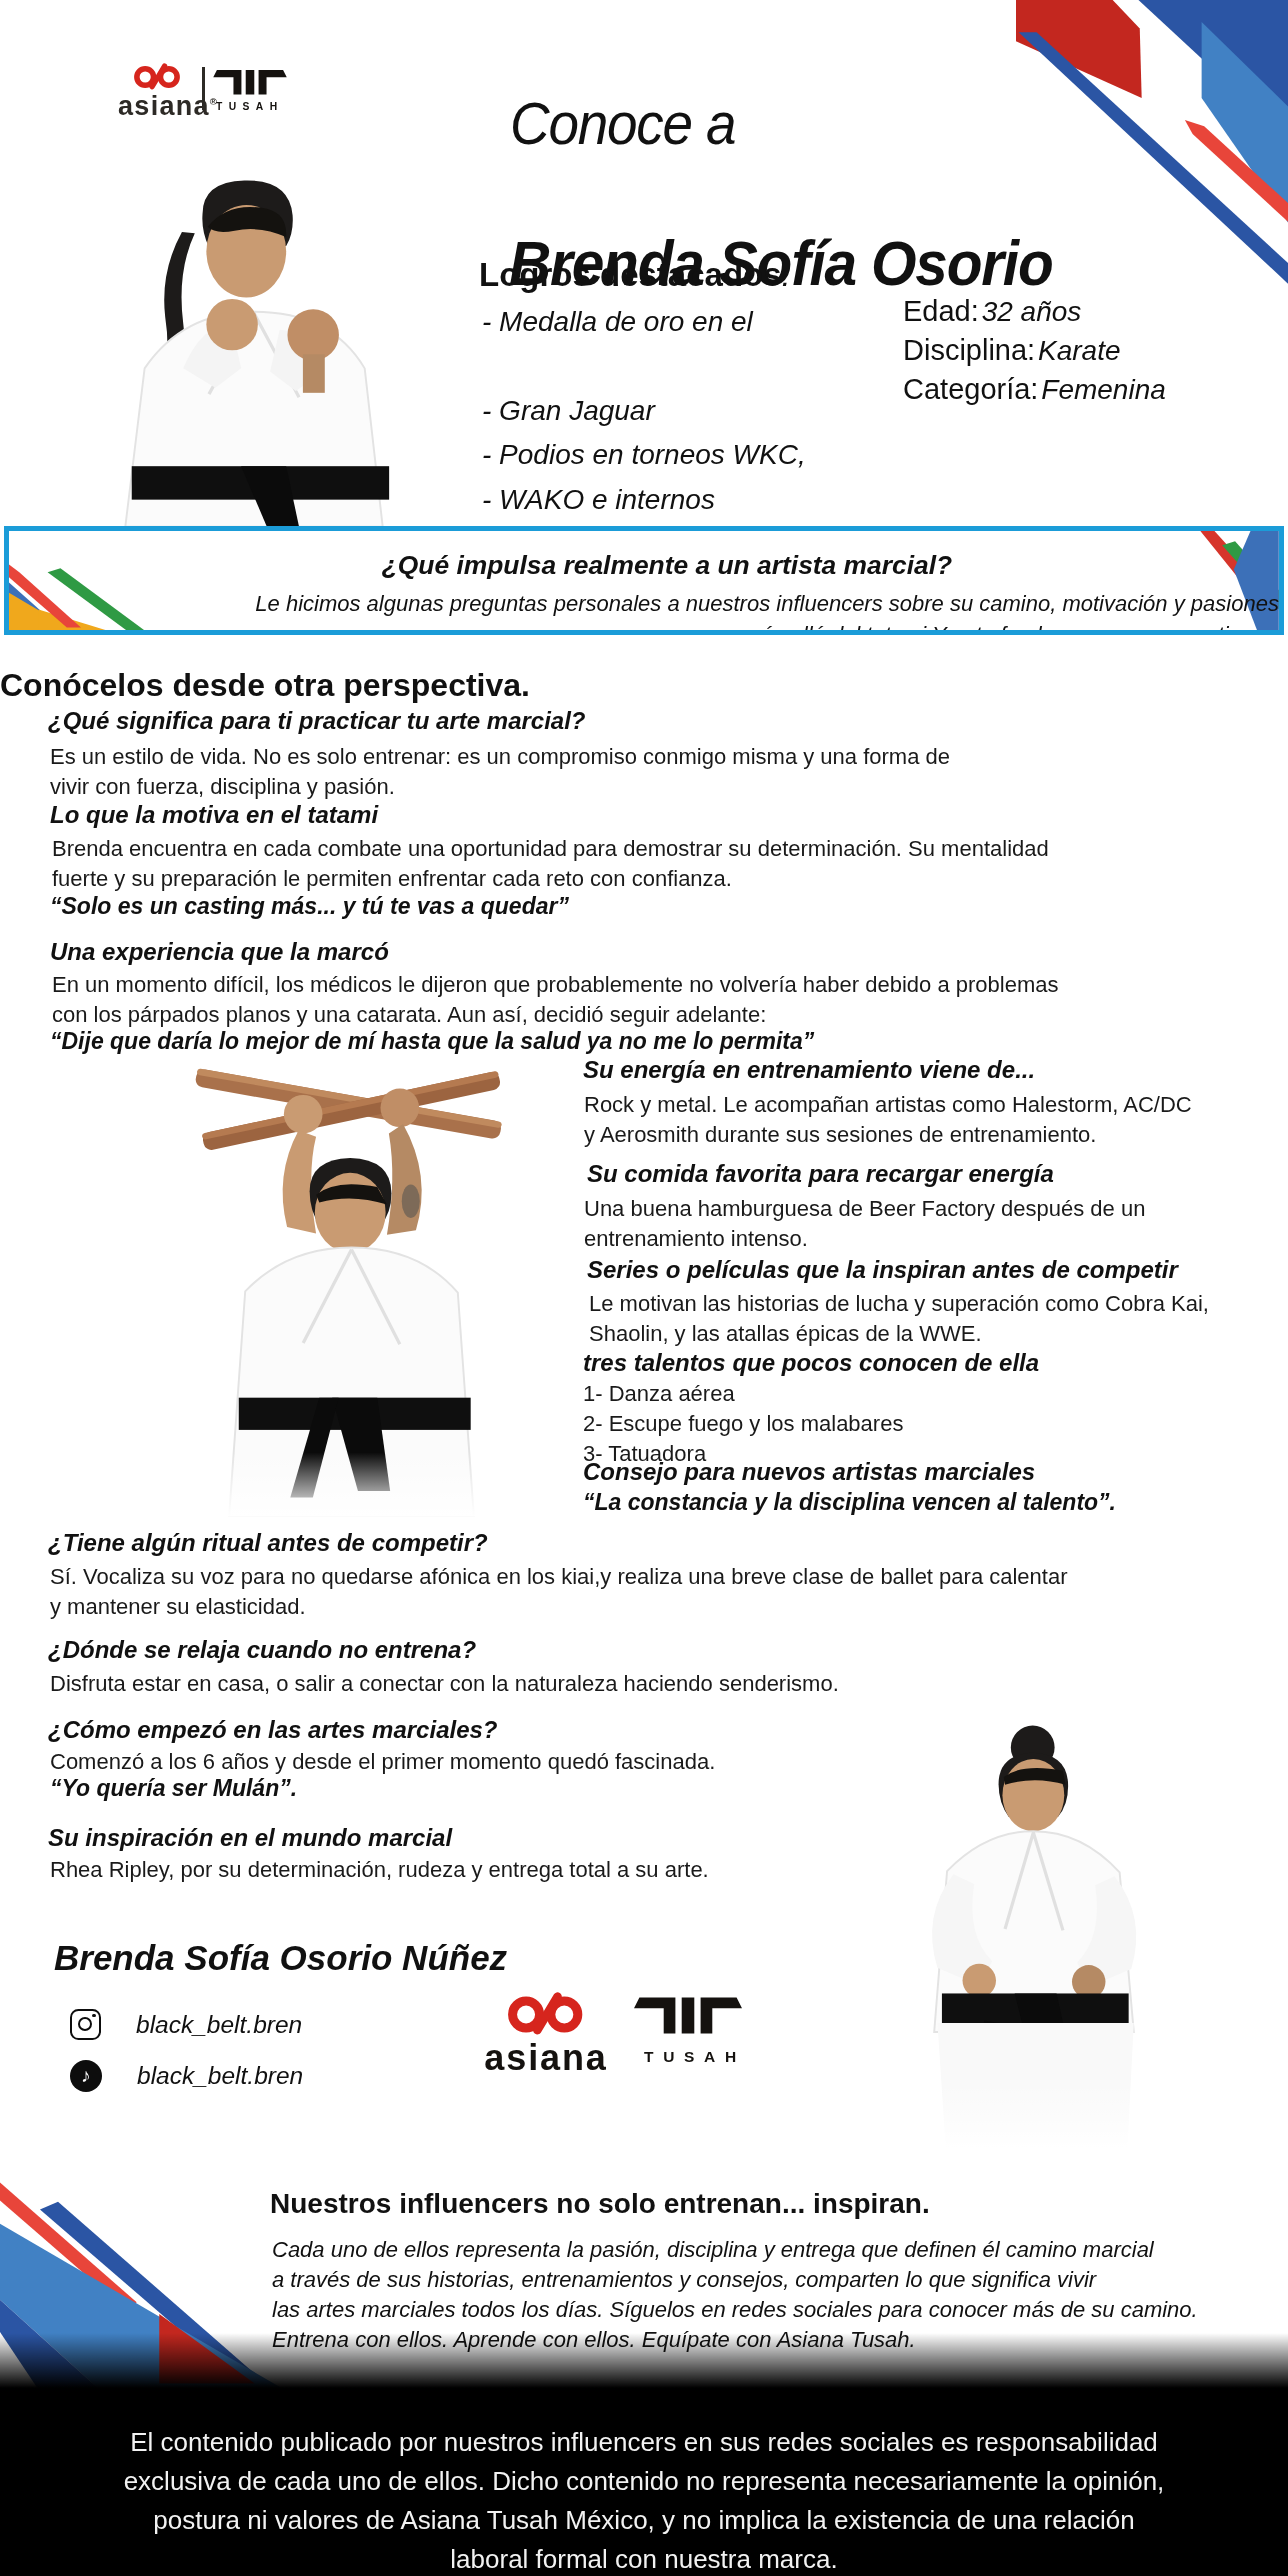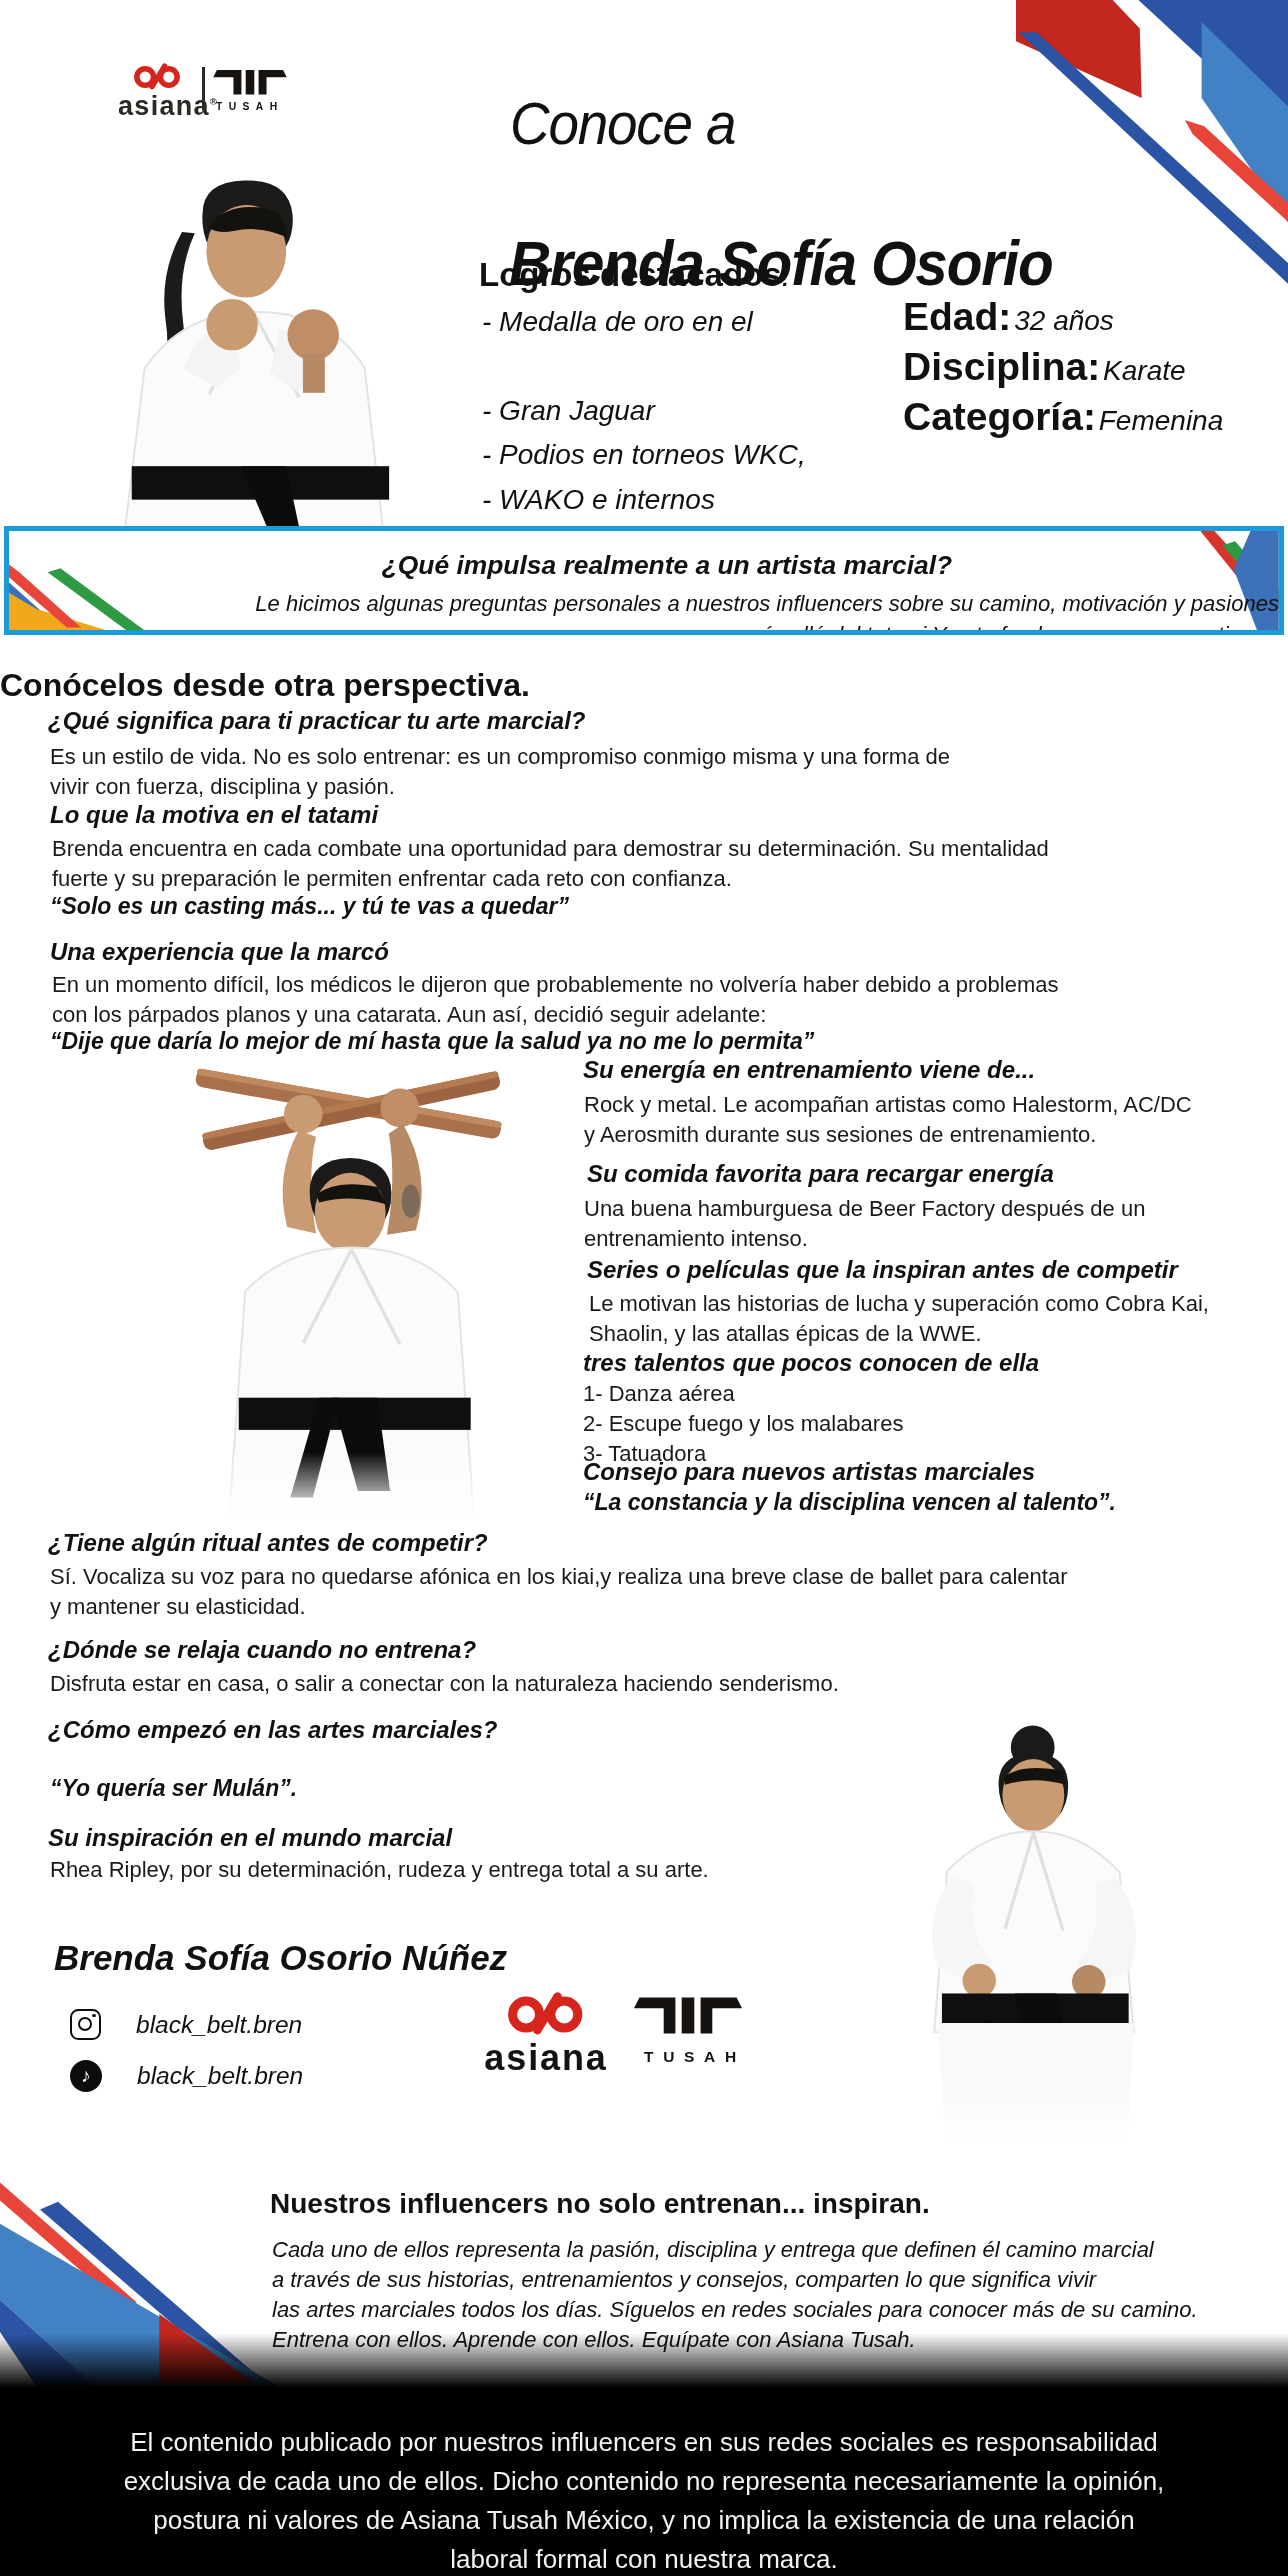--- a/index.html
+++ b/index.html
@@ -7,21 +7,21 @@
   body { font-family:"Liberation Sans", sans-serif; color:#111; }
   #page { position:relative; width:1288px; height:2576px; background:#fff; overflow:hidden; }
   .abs { position:absolute; }
   .pre { white-space:pre-line; }
   .cond { transform:scaleX(.93); transform-origin:left top; }
   .kicker { font-size:59px; font-style:italic; font-weight:400; letter-spacing:-1.3px; }
   .bigname { font-size:63px; font-style:italic; font-weight:900; letter-spacing:-1.3px; }
   .ach-title { font-size:33px; font-weight:900; }
   .ach-colon { font-size:33px; font-style:italic; font-weight:400; }
   .ach-item { font-size:28px; font-style:italic; line-height:44px; }
-  .info-label { font-size:39px; font-weight:700; }
+  .info-label { font-size:29px; font-weight:400; }
   .info-value { font-size:28px; font-style:italic; }
   .banner-title { font-size:26.4px; font-weight:900; font-style:italic; text-align:center; }
   .banner-body { font-size:22px; font-style:italic; text-align:right; line-height:31px;padding-left:41px; }
   .sec-title { font-size:32px; font-weight:900; }
   .h { font-size:24px; font-weight:900; font-style:italic; }
   .b { font-size:22px; line-height:30px; color:#1a1a1a; }
   .q { font-size:23px; font-weight:900; font-style:italic; }
   .name-sig { font-size:35px; font-weight:900; font-style:italic; }
   .handle { font-size:24.5px; font-style:italic; }
   .outro-title { font-size:28px; font-weight:900; }
@@ -177,20 +177,21 @@
 3- Tatuadora</div>
   <div class="abs h" style="left:583px;top:1458px;">Consejo para nuevos artistas marciales</div>
   <div class="abs q" style="left:583px;top:1489px;">“La constancia y la disciplina vencen al talento”.</div>
 
   <div class="abs h" style="left:48px;top:1529px;">¿Tiene algún ritual antes de competir?</div>
   <div class="abs b pre" style="left:50px;top:1562px;">Sí. Vocaliza su voz para no quedarse afónica en los kiai,y realiza una breve  clase de ballet para calentar
 y mantener su elasticidad.</div>
   <div class="abs h" style="left:48px;top:1636px;">¿Dónde se relaja cuando no entrena?</div>
   <div class="abs b pre" style="left:50px;top:1669px;">Disfruta estar en casa, o salir a conectar con la naturaleza haciendo senderismo.</div>
   <div class="abs h" style="left:48px;top:1716px;">¿Cómo empezó en las artes marciales?</div>
+  <div class="abs b pre" style="left:50px;top:1747px;">Comenzó a los 6 años y desde el primer momento quedó fascinada.</div>
   <div class="abs q" style="left:50px;top:1775px;">“Yo quería ser Mulán”.</div>
   <div class="abs h" style="left:48px;top:1824px;">Su inspiración en el mundo marcial</div>
   <div class="abs b pre" style="left:50px;top:1855px;">Rhea Ripley, por su determinación, rudeza y entrega total a su arte.</div>
 
   <svg class="abs" style="left:902px;top:1723px;" width="264" height="425" viewBox="0 0 410 660">
     <circle cx="203" cy="38" r="34" fill="#1d1b1a"></circle>
     <path d="M150 95 Q150 48 204 46 Q258 48 258 98 Q258 128 242 146 L166 146 Q150 124 150 95Z" fill="#1d1b1a"></path>
     <ellipse cx="204" cy="112" rx="48" ry="56" fill="#c99b72"></ellipse>
     <path d="M158 84 Q186 62 250 74 L254 96 Q206 82 160 96 Z" fill="#14120f"></path>
     <path d="M70 230 Q130 168 204 168 Q280 168 338 232 L360 480 L50 480 Z" fill="#fbfbfb" stroke="#e3e3e3" stroke-width="3"></path>

